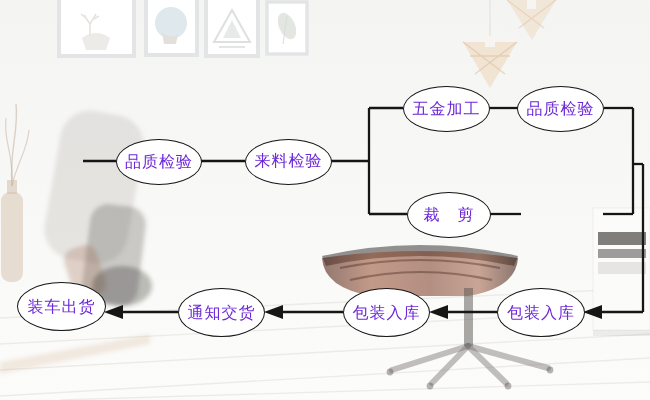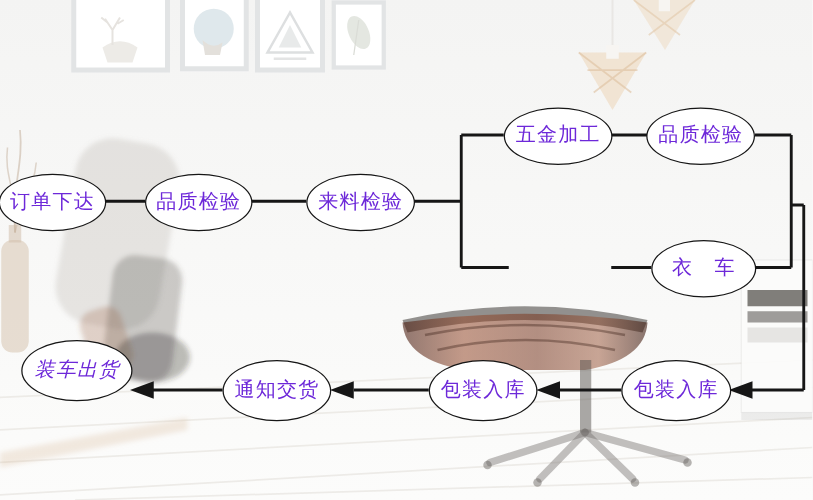--- a/index.html
+++ b/index.html
@@ -153,34 +153,33 @@
       <path d="M178,312 H122"></path>
     </g>
     <g fill="#161616">
       <polygon points="583,312 602,305 602,319"></polygon>
       <polygon points="429,312 448,305 448,319"></polygon>
       <polygon points="264,312 283,305 283,319"></polygon>
       <polygon points="104,312 123,305 123,319"></polygon>
     </g>
   </svg>
 
-  <div class="node" style="left:-1px;top:139px;width:84px;height:44px;">订单下达</div>
 
   <div class="node" style="left:116px;top:139px;width:84px;height:44px;">品质检验</div>
 
   <div class="node" style="left:245px;top:139px;width:85px;height:44px;font-family:Liberation Mono, monospace;">来料检验</div>
 
   <div class="node" style="left:403px;top:86px;width:85px;height:44px;">五金加工</div>
 
   <div class="node" style="left:517px;top:86px;width:85px;height:44px;">品质检验</div>
 
+  <div class="node" style="left:407px;top:192px;width:82px;height:44px;">裁　剪</div>
 
-  <div class="node" style="left:521px;top:192px;width:82px;height:44px;">衣　车</div>
 
-  <div class="node" style="left:17px;top:272px;width:87px;height:47px;font-style:italic;">装车出货</div>
+  <div class="node" style="left:17px;top:282px;width:87px;height:47px;">装车出货</div>
 
   <div class="node" style="left:178px;top:288px;width:85px;height:47px;text-align:right;">通知交货</div>
 
   <div class="node" style="left:343px;top:288px;width:85px;height:47px;">包装入库</div>
 
   <div class="node" style="left:497px;top:288px;width:86px;height:47px;">包装入库</div>
 
 </div>
 
 </body></html>

